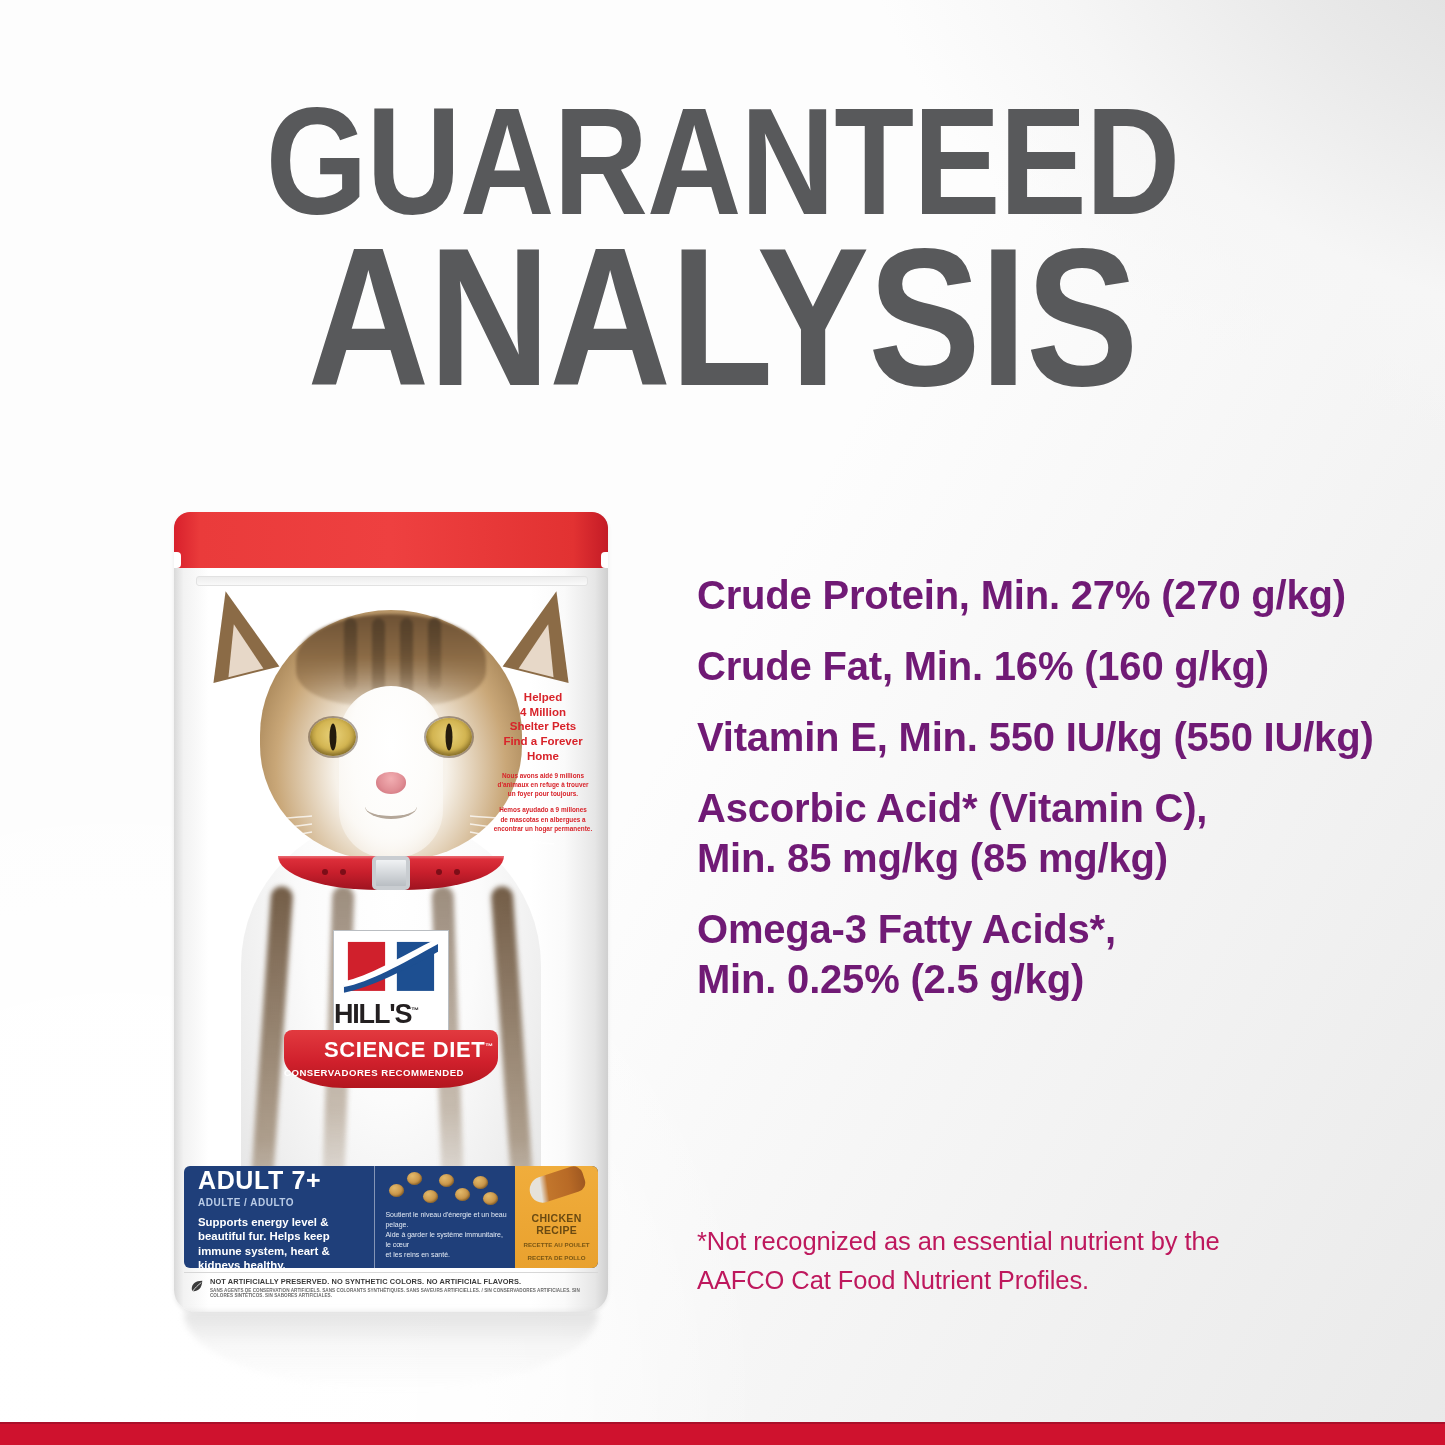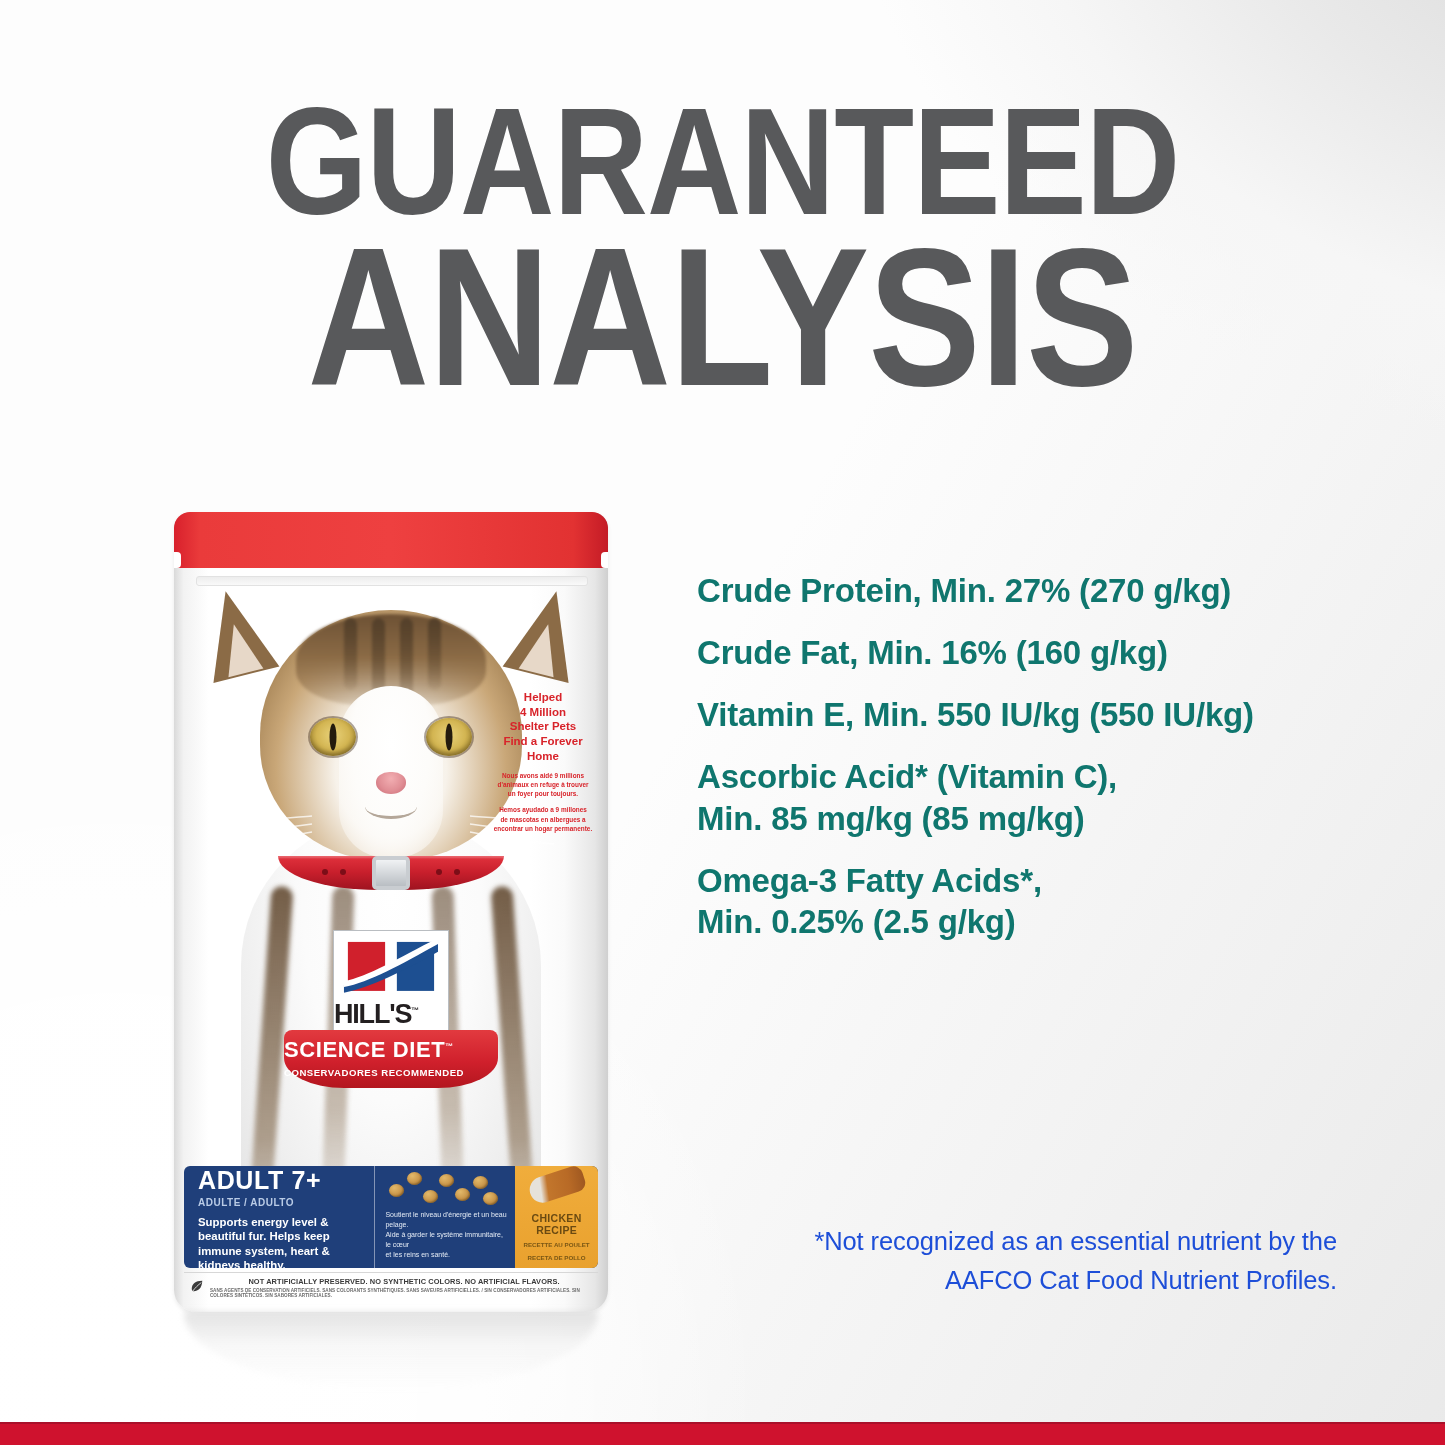--- a/index.html
+++ b/index.html
@@ -58,40 +58,39 @@
   }
 
   
   #analysis-list {
     position: absolute;
     left: 697px;
     top: 570px;
     width: 700px;
   }
   .nutrient-row {
-    color: #0f766e;
-    font-size: 33px;
+    color: #701a75;
+    font-size: 40px;
     font-weight: 700;
     letter-spacing: -0.2px;
     line-height: 1.26;
     margin-bottom: 20.5px;
     white-space: pre-line;
   }
   #footnote {
     position: absolute;
     left: 697px;
     top: 1222px;
     width: 640px;
-    color: #1d4ed8;
+    color: #be185d;
     font-size: 25.5px;
     font-weight: 400;
     line-height: 1.52;
     letter-spacing: -0.1px;
     white-space: pre-line;
-    text-align: right;
   }
 
   
   #bottom-bar {
     position: absolute;
     left: 0;
     bottom: 0;
     width: 1445px;
     height: 21px;
     background: #cf122e;
@@ -408,20 +407,21 @@
     border-radius: 8px 8px 60px 60px / 8px 8px 30px 30px;
     padding-top: 9px;
     box-sizing: border-box;
   }
   #science-diet-label {
     color: #ffffff;
     font-size: 22px;
     font-weight: 700;
     letter-spacing: 0.6px;
     line-height: 1;
+    padding-left: 40px;
   }
   #science-diet-tm {
     font-size: 8px;
     vertical-align: super;
   }
   #vet-recommended-label {
     color: #ffffff;
     font-size: 9.6px;
     font-weight: 700;
     letter-spacing: 0.5px;
@@ -540,21 +540,20 @@
   #leaf-icon {
     position: absolute;
     left: 6px; top: 6px;
     width: 14px; height: 14px;
   }
   #no-preservatives-en {
     color: #3a3a3a;
     font-size: 7.4px;
     font-weight: 700;
     letter-spacing: .1px;
-    text-align: center;
   }
   #no-preservatives-intl {
     color: #6a6a6a;
     font-size: 4.6px;
     font-weight: 600;
     margin-top: 2px;
     letter-spacing: .05px;
   }
   
   #bag-reflection {

